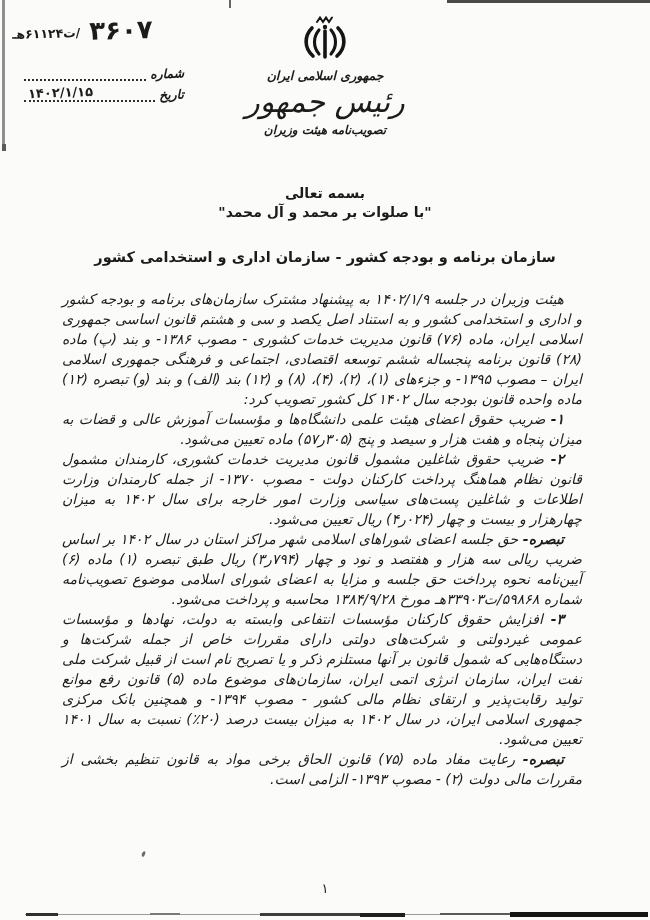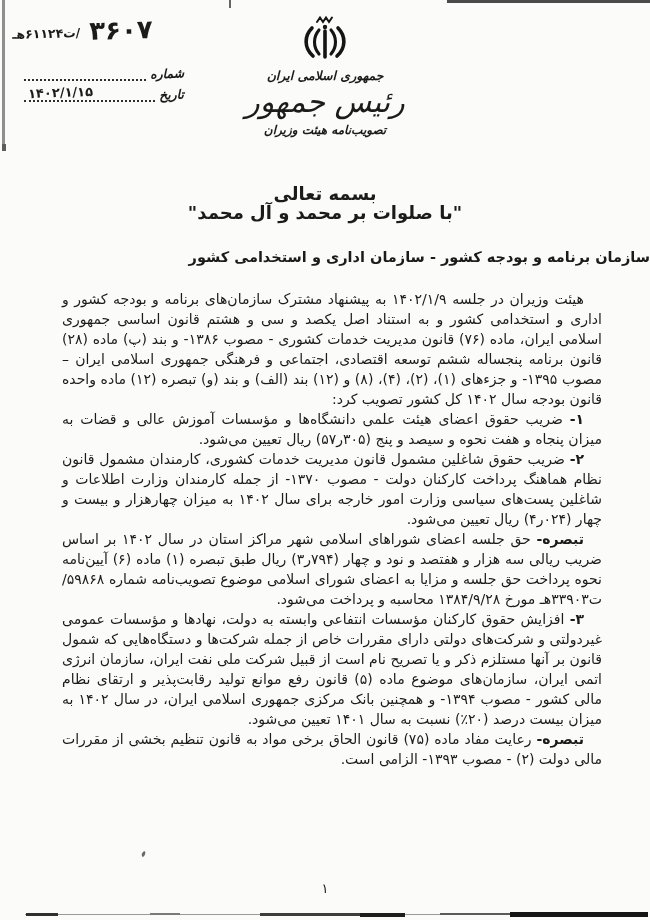--- a/index.html
+++ b/index.html
@@ -33,23 +33,23 @@
   .dots{flex:1;border-bottom:2px dotted #2e2e2e;height:14px;position:relative;}
   .date-value{position:absolute;bottom:0;left:4px;font-size:13px;font-weight:bold;white-space:nowrap;transform:rotate(-2deg);}
   
   .letterhead{position:absolute;top:14px;left:0;right:0;text-align:center;}
   .emblem{display:block;margin:0 auto;}
   .lh-country{font-size:12.5px;font-weight:bold;font-style:italic;margin-top:4px;}
   .lh-authority{font-size:30px;font-weight:normal;font-style:italic;margin-top:2px;line-height:1.15;}
   .lh-doctype{font-size:12px;font-weight:bold;font-style:italic;margin-top:3px;}
   
   .content{position:absolute;top:184px;left:0;right:0;}
-  .invocation{text-align:center;font-weight:bold;font-size:18px;line-height:19px;}
-  .addressee{text-align:right;font-weight:bold;font-size:14.5px;margin-top:27px;}
-  .body-text{margin:24px 48px 0 62px;text-align:justify;font-size:14px;line-height:20px;}
+  .invocation{text-align:center;font-weight:bold;font-size:14px;line-height:19px;}
+  .addressee{text-align:center;font-weight:bold;font-size:14.5px;margin-top:27px;}
+  .body-text{margin:24px 68px 0 62px;text-align:justify;font-size:14px;line-height:20px;font-style:italic;}
   .body-text p{margin:0;text-indent:18px;}
   .body-text .label{font-weight:bold;}
   .page-num{position:absolute;bottom:24px;left:0;right:0;text-align:center;font-size:13px;}
 </style>
 </head>
 <body>
 
 <div class="page">
 
   <div class="art art-left-edge"></div>
@@ -103,21 +103,21 @@
   <div class="content">
     <div class="invocation">
       <div>بسمه تعالی</div>
       <div>"با صلوات بر محمد و آل محمد"</div>
     </div>
 
     <div class="addressee">سازمان برنامه و بودجه کشور - سازمان اداری و استخدامی کشور</div>
 
     <div class="body-text">
       <p class="preamble">هیئت وزیران در جلسه ۱۴۰۲/۱/۹ به پیشنهاد مشترک سازمان‌های برنامه و بودجه کشور و اداری و استخدامی کشور و به استناد اصل یکصد و سی و هشتم قانون اساسی جمهوری اسلامی ایران، ماده (۷۶) قانون مدیریت خدمات کشوری - مصوب ۱۳۸۶- و بند (پ) ماده (۲۸) قانون برنامه پنجساله ششم توسعه اقتصادی، اجتماعی و فرهنگی جمهوری اسلامی ایران – مصوب ۱۳۹۵- و جزءهای (۱)، (۲)، (۴)، (۸) و (۱۲) بند (الف) و بند (و) تبصره (۱۲) ماده واحده قانون بودجه سال ۱۴۰۲ کل کشور تصویب کرد:</p>
-      <p class="item"><span class="label">۱-</span><span> ضریب حقوق اعضای هیئت علمی دانشگاه‌ها و مؤسسات آموزش عالی و قضات به میزان پنجاه و هفت نحوه و سیصد و پنج (‭۵۷ر۳۰۵‬) ریال تعیین می‌شود.</span></p>
+      <p class="item"><span class="label">۱-</span><span> ضریب حقوق اعضای هیئت علمی دانشگاه‌ها و مؤسسات آموزش عالی و قضات به میزان پنجاه و هفت هزار و سیصد و پنج (‭۵۷ر۳۰۵‬) ماده تعیین می‌شود.</span></p>
       <p class="item"><span class="label">۲-</span><span> ضریب حقوق شاغلین مشمول قانون مدیریت خدمات کشوری، کارمندان مشمول قانون نظام هماهنگ پرداخت کارکنان دولت - مصوب ۱۳۷۰- از جمله کارمندان وزارت اطلاعات و شاغلین پست‌های سیاسی وزارت امور خارجه برای سال ۱۴۰۲ به میزان چهارهزار و بیست و چهار (‭۴ر۰۲۴‬) ریال تعیین می‌شود.</span></p>
       <p class="item"><span class="label">تبصره-</span><span> حق جلسه اعضای شوراهای اسلامی شهر مراکز استان در سال ۱۴۰۲ بر اساس ضریب ریالی سه هزار و هفتصد و نود و چهار (‭۳ر۷۹۴‬) ریال طبق تبصره (۱) ماده (۶) آیین‌نامه نحوه پرداخت حق جلسه و مزایا به اعضای شورای اسلامی موضوع تصویب‌نامه شماره ۵۹۸۶۸/ت۳۳۹۰۳هـ مورخ ۱۳۸۴/۹/۲۸ محاسبه و پرداخت می‌شود.</span></p>
       <p class="item"><span class="label">۳-</span><span> افزایش حقوق کارکنان مؤسسات انتفاعی وابسته به دولت، نهادها و مؤسسات عمومی غیردولتی و شرکت‌های دولتی دارای مقررات خاص از جمله شرکت‌ها و دستگاه‌هایی که شمول قانون بر آنها مستلزم ذکر و یا تصریح نام است از قبیل شرکت ملی نفت ایران، سازمان انرژی اتمی ایران، سازمان‌های موضوع ماده (۵) قانون رفع موانع تولید رقابت‌پذیر و ارتقای نظام مالی کشور - مصوب ۱۳۹۴- و همچنین بانک مرکزی جمهوری اسلامی ایران، در سال ۱۴۰۲ به میزان بیست درصد (۲۰٪) نسبت به سال ۱۴۰۱ تعیین می‌شود.</span></p>
       <p class="item"><span class="label">تبصره-</span><span> رعایت مفاد ماده (۷۵) قانون الحاق برخی مواد به قانون تنظیم بخشی از مقررات مالی دولت (۲) - مصوب ۱۳۹۳- الزامی است.</span></p>
     </div>
   </div>
 
   <div class="page-num">۱</div>
 
 </div>

